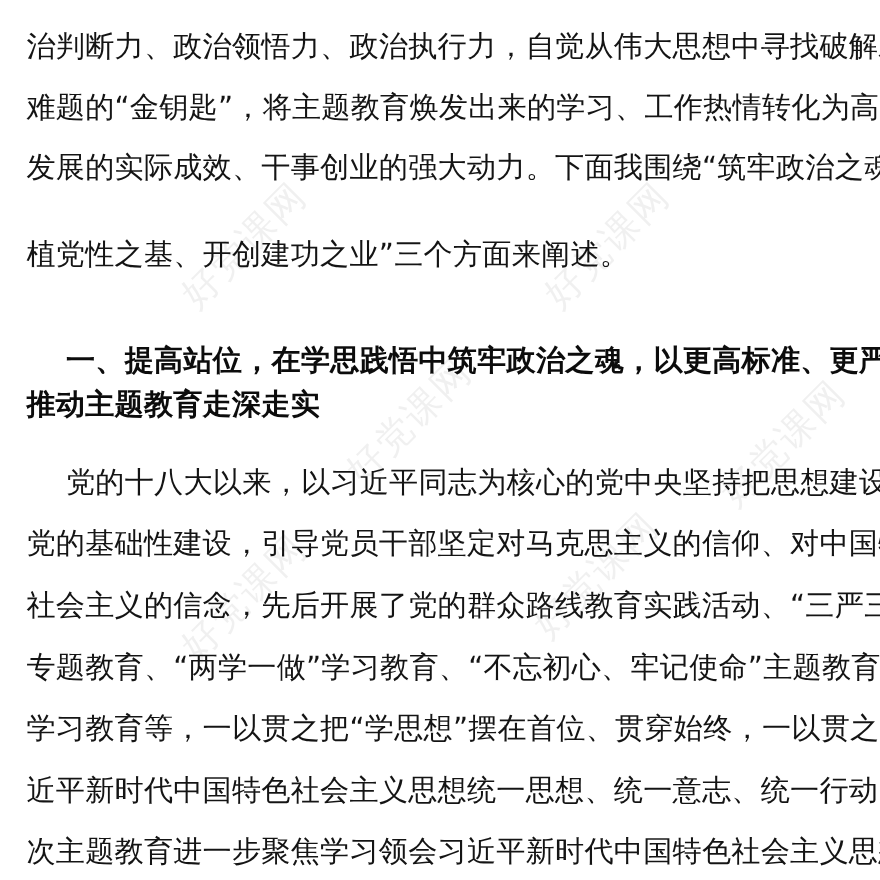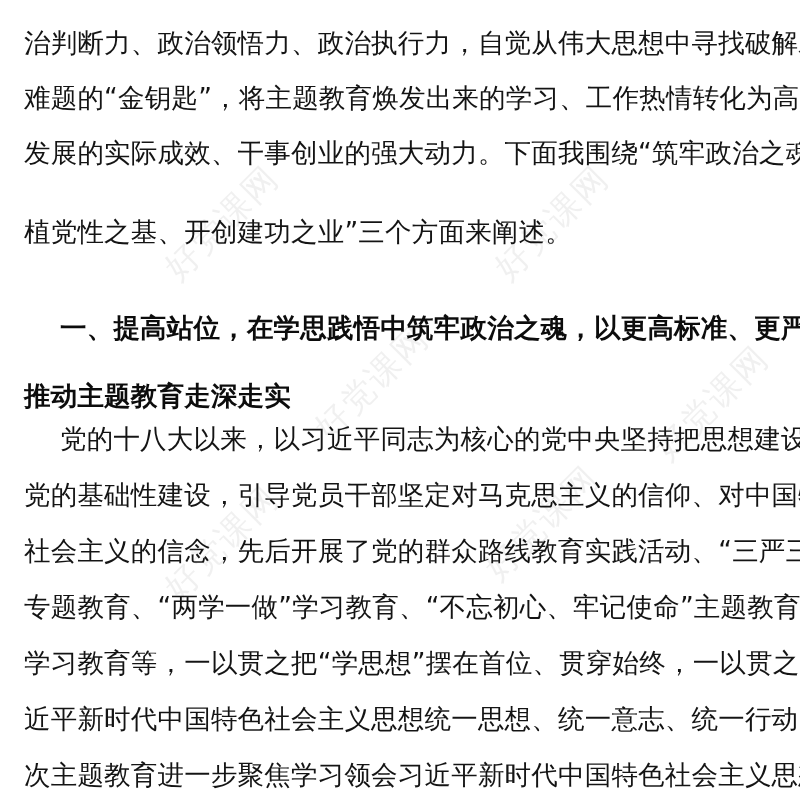--- a/index.html
+++ b/index.html
@@ -29,21 +29,21 @@
 
   <div>
     <div class="line" style="top:27px;">治判断力、政治领悟力、政治执行力，自觉从伟大思想中寻找破解发展</div>
     <div class="line" style="top:82px;">难题的“金钥匙”，将主题教育焕发出来的学习、工作热情转化为高质量</div>
     <div class="line" style="top:137px;">发展的实际成效、干事创业的强大动力。下面我围绕“筑牢政治之魂、厚</div>
     <div class="line" style="top:204px;margin-top:12px;">植党性之基、开创建功之业”三个方面来阐述。</div>
   </div>
 
   <div>
     <div class="line bold indent" style="top:312px;">一、提高站位，在学思践悟中筑牢政治之魂，以更高标准、更严要求</div>
-    <div class="line bold" style="top:380px;">推动主题教育走深走实</div>
+    <div class="line bold" style="top:352px;">推动主题教育走深走实</div>
   </div>
 
   <div>
     <div class="line indent" style="top:423px;">党的十八大以来，以习近平同志为核心的党中央坚持把思想建设作为</div>
     <div class="line" style="top:479px;">党的基础性建设，引导党员干部坚定对马克思主义的信仰、对中国特色</div>
     <div class="line" style="top:535px;">社会主义的信念，先后开展了党的群众路线教育实践活动、“三严三实”</div>
     <div class="line" style="top:591px;">专题教育、“两学一做”学习教育、“不忘初心、牢记使命”主题教育、党史</div>
     <div class="line" style="top:647px;">学习教育等，一以贯之把“学思想”摆在首位、贯穿始终，一以贯之用习</div>
     <div class="line" style="top:703px;">近平新时代中国特色社会主义思想统一思想、统一意志、统一行动。此</div>
     <div class="line" style="top:759px;">次主题教育进一步聚焦学习领会习近平新时代中国特色社会主义思想，</div>

